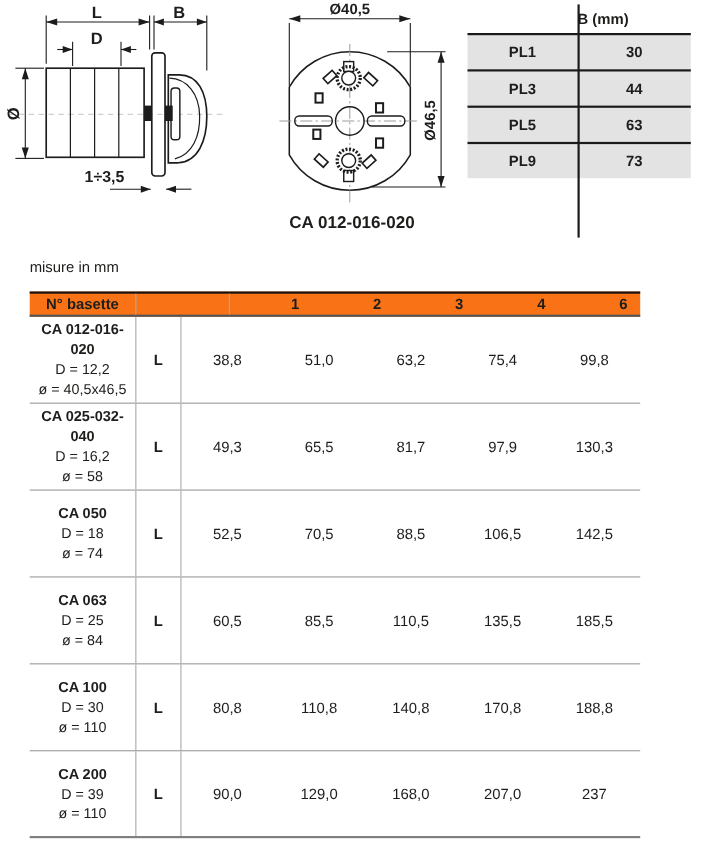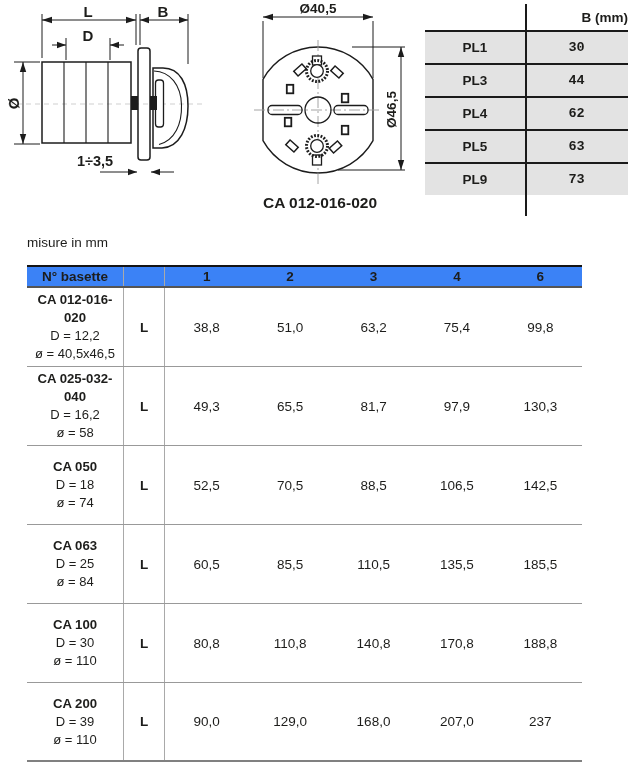--- a/index.html
+++ b/index.html
@@ -9,31 +9,31 @@
   }
   
   .dimlabel{position:absolute;font-weight:600;font-size:15px;text-align:center;color:#1d1d1b;white-space:nowrap;}
   .dimlabel.small{font-size:13.5px;}
   .rot{transform:rotate(-90deg);transform-origin:center center;}
   .caption{position:absolute;font-weight:700;font-size:15.5px;text-align:center;color:#1d1d1b;white-space:nowrap;}
   
   .pl-table{position:absolute;left:425px;top:4px;width:203px;}
   .pl-header{display:flex;height:26px;align-items:center;}
   .pl-header .h-left{width:100px;}
-  .pl-header .h-right{flex:1;text-align:right;font-weight:700;font-size:13.5px;}
+  .pl-header .h-right{flex:1;text-align:left;font-weight:700;font-size:13.5px;}
   .pl-row{display:flex;height:31px;background:#e3e3e3;border-top:2px solid #1a1a1a;align-items:center;}
   .pl-row .cell-label{width:100px;text-align:center;font-weight:700;font-size:13.5px;}
-  .pl-row .cell-value{flex:1;text-align:center;font-weight:700;font-size:13.5px;font-family:Liberation Mono, monospace;}
+  .pl-row .cell-value{flex:1;text-align:center;font-weight:700;font-size:13.5px;}
   .pl-vline{position:absolute;left:100px;top:0;width:1.5px;height:212px;background:#1a1a1a;}
   
   .note{position:absolute;left:27px;top:235px;font-weight:400;font-size:13.5px;}
   
   .main-table{position:absolute;left:27px;top:265px;width:555px;}
-  .mt-header{display:flex;height:23px;background:#3b82f6;
-    border-top:2px solid #141414;border-bottom:2.5px solid #555;box-sizing:border-box;align-items:center;}
+  .mt-header{display:flex;height:23px;background:#f97316;
+    border-top:2px solid #141414;border-bottom:2.5px solid #555;box-sizing:border-box;align-items:center;gap:44px;}
   .mt-row{display:flex;height:79px;border-bottom:1px solid #999;box-sizing:border-box;align-items:center;}
   .mt-row:last-child{border-bottom:2px solid #808080;}
   .c-name{width:96px;text-align:center;border-right:1px solid #a9a9a9;align-self:stretch;
           display:flex;flex-direction:column;justify-content:center;}
   .c-l{width:40px;text-align:center;border-right:1px solid #a9a9a9;align-self:stretch;
        display:flex;align-items:center;justify-content:center;font-weight:700;font-size:13.5px;}
   .c-val{flex:1;text-align:center;font-size:13.5px;}
   .mt-header .c-name{font-weight:700;font-size:13.5px;}
   .mt-header .c-val{font-weight:700;}
   .name-title{font-weight:700;font-size:13.2px;line-height:18px;}
@@ -153,24 +153,20 @@
     </div>
     <div class="pl-row">
       <div class="cell-label">PL1</div>
       <div class="cell-value">30</div>
     </div>
     <div class="pl-row">
       <div class="cell-label">PL3</div>
       <div class="cell-value">44</div>
     </div>
     <div class="pl-row">
-      <div class="cell-label">PL4</div>
-      <div class="cell-value">62</div>
-    </div>
-    <div class="pl-row">
       <div class="cell-label">PL5</div>
       <div class="cell-value">63</div>
     </div>
     <div class="pl-row">
       <div class="cell-label">PL9</div>
       <div class="cell-value">73</div>
     </div>
     <div class="pl-vline"></div>
   </div>
 

